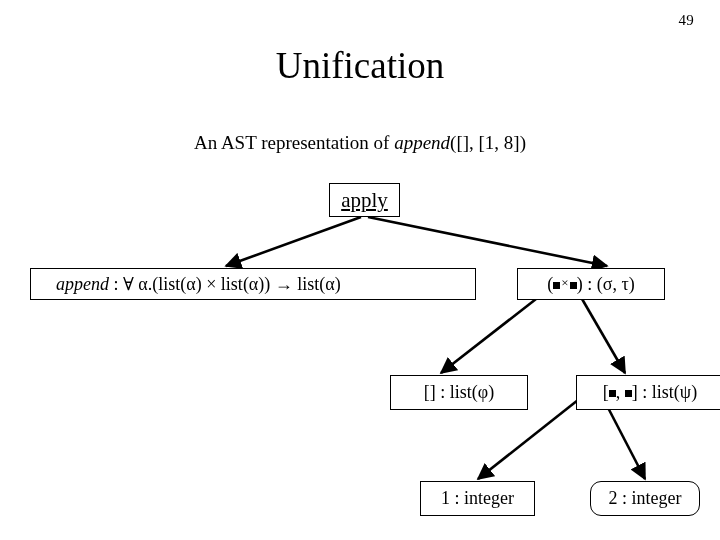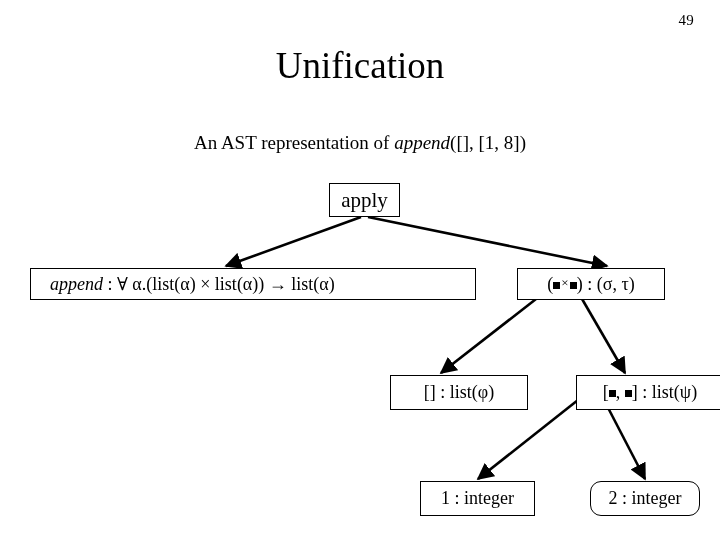--- a/index.html
+++ b/index.html
@@ -76,22 +76,22 @@
     align-items: center;
     justify-content: center;
     white-space: nowrap;
     color: #000000;
   }
   .node .txt {
     display: inline-block;
     white-space: nowrap;
   }
 
-  .node-apply  { left: 329px; top: 183px; width: 71px;  height: 34px; font-size: 21px; }
-  .node-append { left: 30px;  top: 268px; width: 446px; height: 32px; font-size: 18px; padding-left: 19px; justify-content: flex-start; }
+  .node-apply  { left: 329px; top: 183px; width: 71px;  height: 34px; font-size: 21px; text-decoration: underline; }
+  .node-append { left: 30px;  top: 268px; width: 446px; height: 32px; font-size: 18px; padding-left: 25px; justify-content: flex-start; }
   .node-prod   { left: 517px; top: 268px; width: 148px; height: 32px; font-size: 18px; }
   .node-nil    { left: 390px; top: 375px; width: 138px; height: 35px; font-size: 18px; }
   .node-cons   { left: 552px; top: 375px; width: 148px; height: 35px; font-size: 18px; margin-left: 24px; }
   .node-one    { left: 420px; top: 481px; width: 115px; height: 35px; font-size: 18px; }
   .node-two    { left: 590px; top: 481px; width: 110px; height: 35px; font-size: 18px; border-radius: 11px; }
 
   .italic { font-style: italic; }
 
   
   .anchor-sq {

